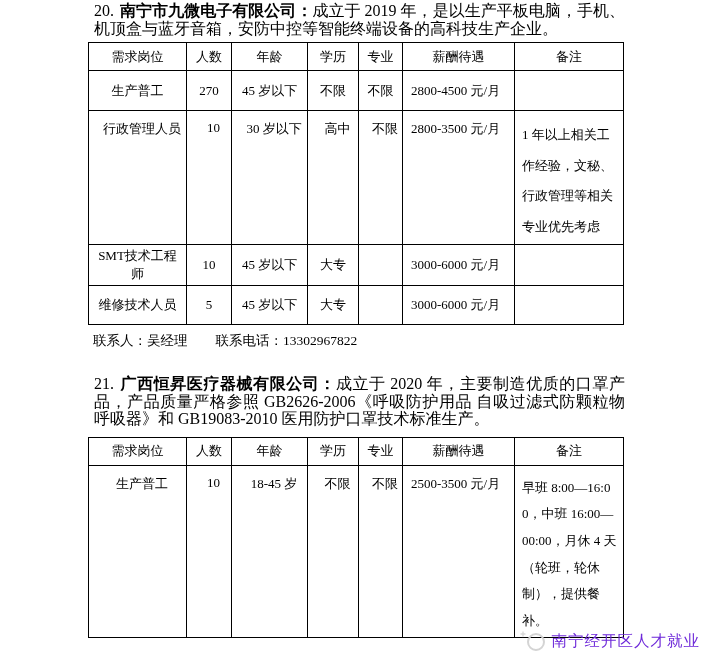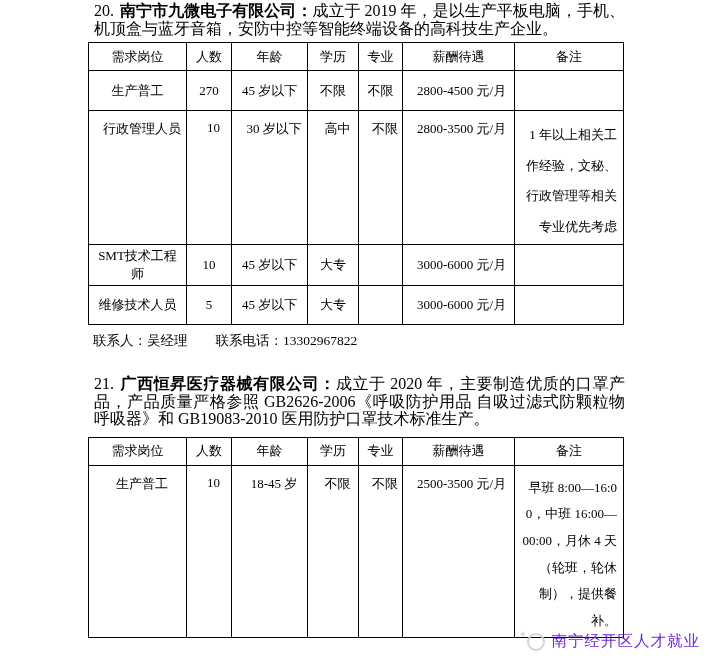--- a/index.html
+++ b/index.html
@@ -34,22 +34,22 @@
   .jobs th, .jobs td {
     border:1px solid #000;
     font-weight:normal;
     font-size:13px;
     padding:2px 4px;
     text-align:center;
     vertical-align:middle;
     overflow:hidden;
     word-break:break-all;
   }
-  .jobs .salary { text-align:left; padding-left:14px; }
-  .jobs .note   { text-align:right; padding-left:7px; padding-right:6px; }
+  .jobs .salary { text-align:left; padding-left:8px; }
+  .jobs .note   { text-align:left; padding-left:7px; padding-right:6px; }
   .hdr   { height:28px;margin-top:16px; }
   .h40   { height:40px; }
   .h100  { height:100px; }
   .h38   { height:38px; }
   .h39   { height:39px; }
   .h145  { height:145px; }
   .vtop td { vertical-align:top; padding-top:9px;padding-left:13px; }
   .note-small { font-size:10.5px; line-height:2.35; }
   .note-big   { font-size:13px;  line-height:2.05; }
   .contact {

